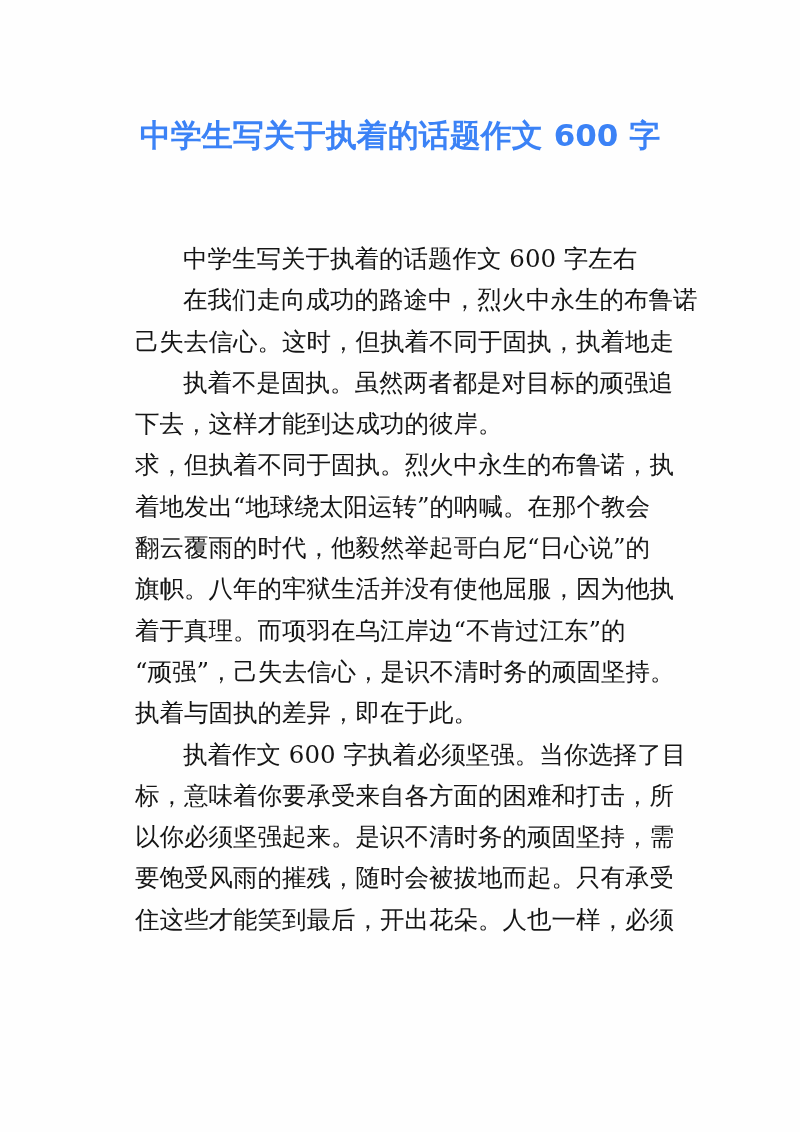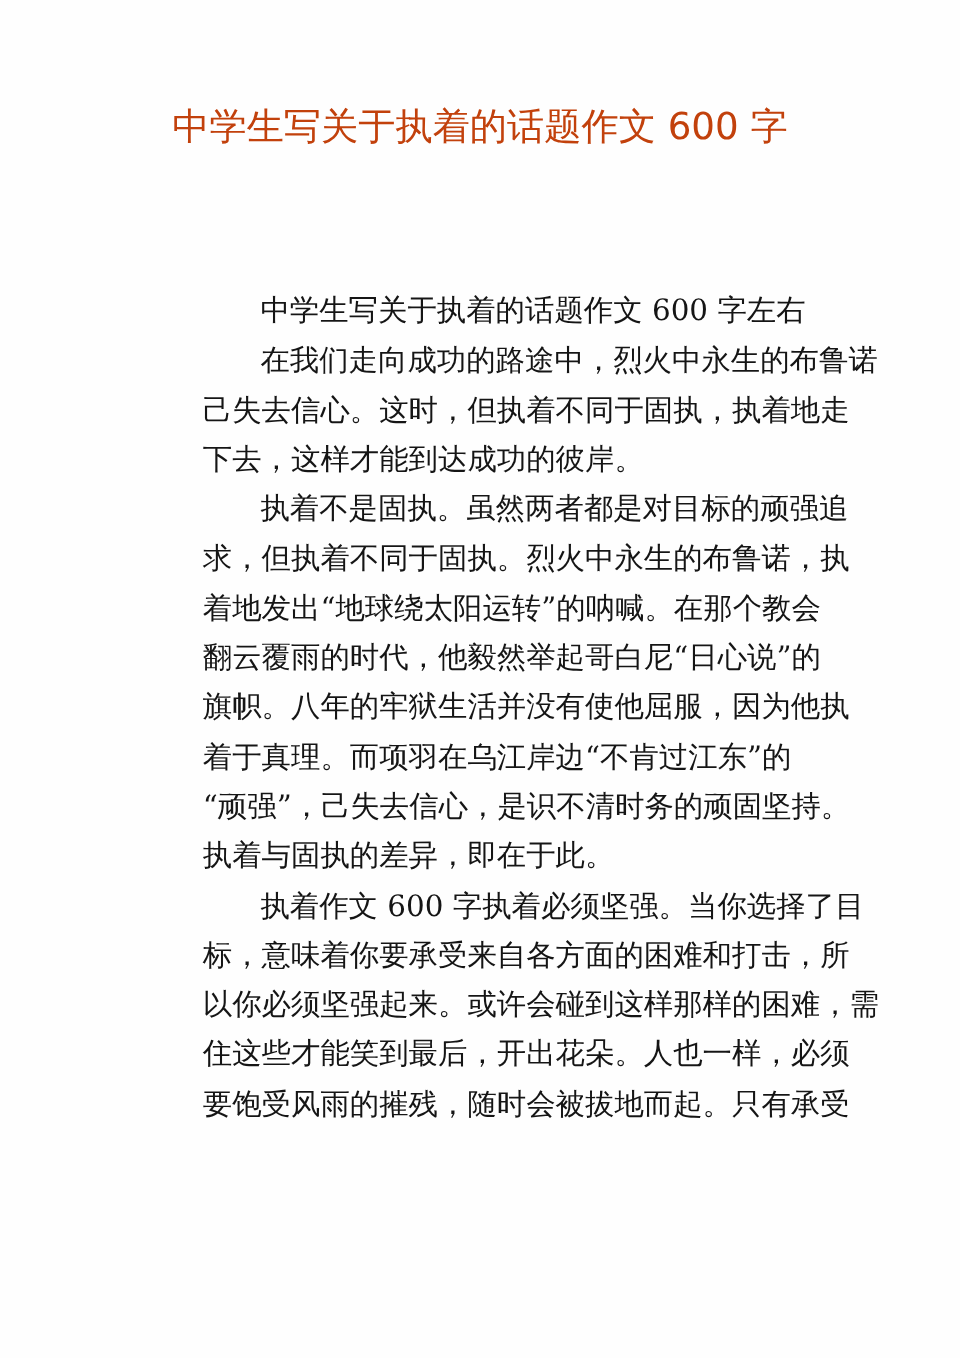--- a/index.html
+++ b/index.html
@@ -18,41 +18,40 @@
     position: absolute;
     left: 0; top: 0;
     width: 800px;
     height: 1132px;
     background: #fefefe;
   }
   .title {
     position: absolute;
     left: 120px;
     width: 560px;
-    top: 85px;
+    top: 114px;
     margin: 0;
     text-align: center;
     font-family: "DejaVu Sans", "Liberation Sans", sans-serif;
-    font-weight: normal;
+    font-weight: bold;
     font-size: 31px;
     line-height: 42px;
-    color: #c2410c;
+    color: #3b82f6;
     letter-spacing: 0px;
   }
   .title .line { display: block; white-space: nowrap; }
   .body {
     position: absolute;
     left: 135px;
     top: 238px;
     width: 532px;
     font-family: "DejaVu Serif", "Liberation Serif", serif;
     font-size: 24.5px;
     line-height: 41.3px;
     color: #151515;
-    margin-left: 34px;
   }
   .body .row {
     display: block;
     white-space: nowrap;
     height: 41.3px;
   }
   .body .row.indent { padding-left: 48px; }
 </style>
 </head>
 <body>
@@ -60,30 +59,30 @@
 <div class="page">
   <h1 class="title">
     <span class="line">中学生写关于执着的话题作文 600 字</span>
   </h1>
 
   <div class="body">
     <span class="row indent">中学生写关于执着的话题作文 600 字左右</span>
 
     <span class="row indent">在我们走向成功的路途中，烈火中永生的布鲁诺</span>
     <span class="row">己失去信心。这时，但执着不同于固执，执着地走</span>
+    <span class="row indent">执着不是固执。虽然两者都是对目标的顽强追</span>
+
     <span class="row">下去，这样才能到达成功的彼岸。</span>
-
-    <span class="row indent">执着不是固执。虽然两者都是对目标的顽强追</span>
     <span class="row">求，但执着不同于固执。烈火中永生的布鲁诺，执</span>
     <span class="row">着地发出“地球绕太阳运转”的呐喊。在那个教会</span>
     <span class="row">翻云覆雨的时代，他毅然举起哥白尼“日心说”的</span>
     <span class="row">旗帜。八年的牢狱生活并没有使他屈服，因为他执</span>
     <span class="row">着于真理。而项羽在乌江岸边“不肯过江东”的</span>
     <span class="row">“顽强”，己失去信心，是识不清时务的顽固坚持。</span>
     <span class="row">执着与固执的差异，即在于此。</span>
 
     <span class="row indent">执着作文 600 字执着必须坚强。当你选择了目</span>
     <span class="row">标，意味着你要承受来自各方面的困难和打击，所</span>
-    <span class="row">以你必须坚强起来。或许会碰到这样那样的困难，需</span>
+    <span class="row">以你必须坚强起来。是识不清时务的顽固坚持，需</span>
+    <span class="row">要饱受风雨的摧残，随时会被拔地而起。只有承受</span>
     <span class="row">住这些才能笑到最后，开出花朵。人也一样，必须</span>
-    <span class="row">要饱受风雨的摧残，随时会被拔地而起。只有承受</span>
   </div>
 </div>
 
 </body></html>

